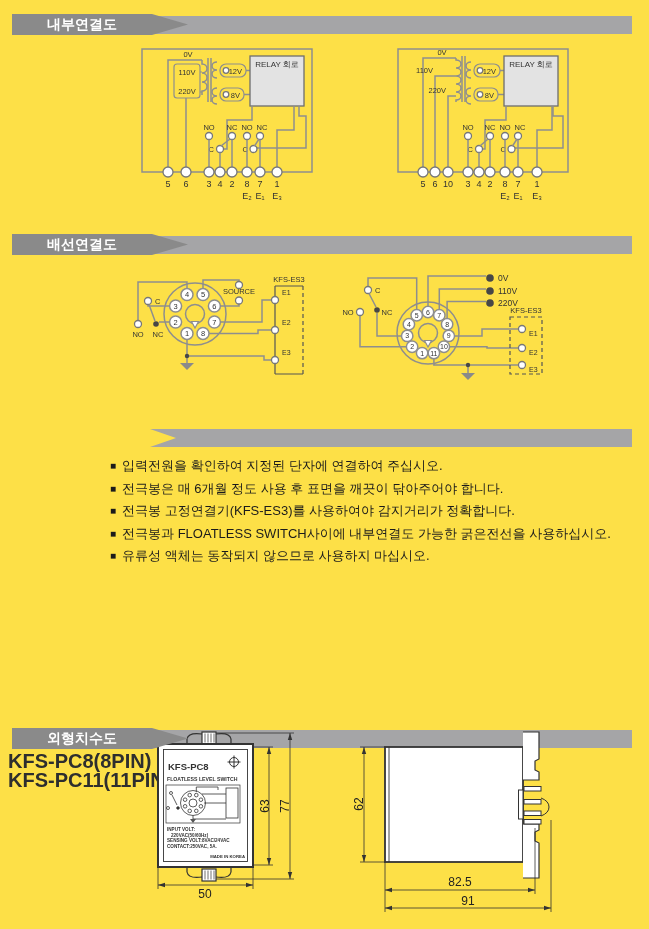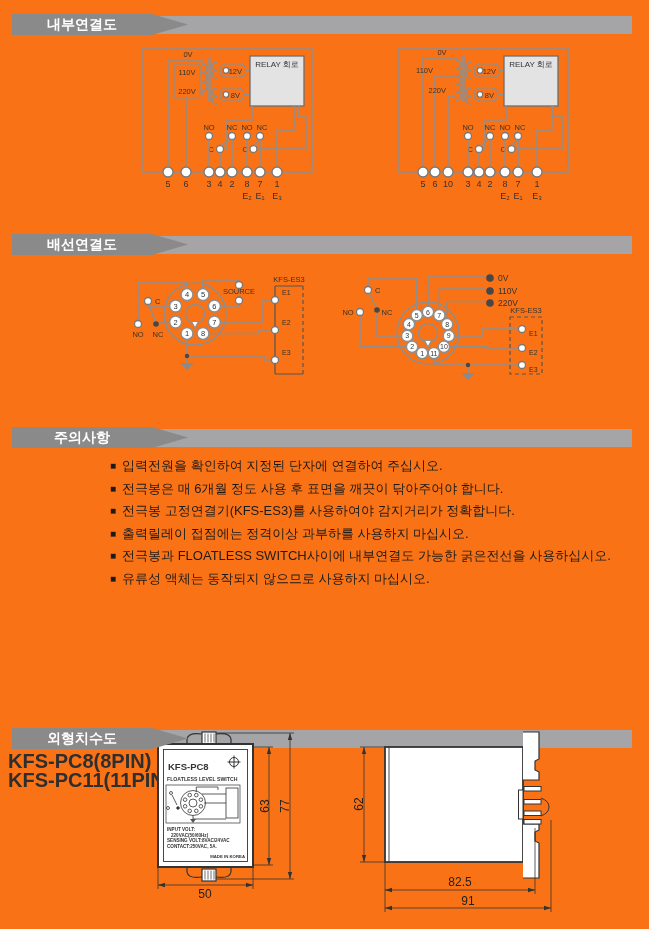--- a/index.html
+++ b/index.html
@@ -1,16 +1,16 @@
 <!DOCTYPE html>
 <html><head>
 <meta charset="utf-8">
 <style>
   html,body{margin:0;padding:0;background:#fff;}
-  #page{position:relative;width:649px;height:929px;background:#f97316;overflow:hidden;
+  #page{position:relative;width:649px;height:929px;background:#fde047;overflow:hidden;
         font-family:"Liberation Sans","DejaVu Sans",sans-serif;}
   
   .sec-head{position:absolute;left:0;width:100%;height:22px;}
   .sec-bar{position:absolute;left:150px;right:17px;top:2px;height:18px;background:#a5a5a7;
            clip-path:polygon(0 0,100% 0,100% 100%,0 100%,26px 50%);}
   .sec-label{position:absolute;left:12px;top:0;width:176px;height:21px;background:#8a8a8a;
              clip-path:polygon(0 0,140px 0,100% 50%,140px 100%,0 100%);
              color:#fff;font-weight:bold;font-size:14px;line-height:21px;text-align:center;
              padding-right:36px;box-sizing:border-box;z-index:2;}
   svg{position:absolute;overflow:visible;}
@@ -323,28 +323,26 @@
       <circle cx="190" cy="76" r="3.5" class="term" stroke="#555"></circle>
       <circle cx="190" cy="93" r="3.5" class="term" stroke="#555"></circle>
       <text font-size="7" x="197" y="64">E1</text>
       <text font-size="7" x="197" y="83">E2</text>
       <text font-size="7" x="197" y="100">E3</text>
     </g>
   </svg>
 
   <div class="sec-head" style="top:427px">
     <div class="sec-bar"></div>
-    <div class="sec-label">주의사항</div>
   </div>
 
   <ul class="caution-list">
     <li><span class="blt">■</span><span>입력전원을 확인하여 지정된 단자에 연결하여 주십시오.</span></li>
     <li><span class="blt">■</span><span>전극봉은 매 6개월 정도 사용 후 표면을 깨끗이 닦아주어야 합니다.</span></li>
     <li><span class="blt">■</span><span>전극봉 고정연결기(KFS-ES3)를 사용하여야 감지거리가 정확합니다.</span></li>
-    <li><span class="blt">■</span><span>출력릴레이 접점에는 정격이상 과부하를 사용하지 마십시오.</span></li>
     <li><span class="blt">■</span><span>전극봉과 FLOATLESS SWITCH사이에 내부연결도 가능한 굵은전선을 사용하십시오.</span></li>
     <li><span class="blt">■</span><span>유류성 액체는 동작되지 않으므로 사용하지 마십시오.</span></li>
   </ul>
 
   <div class="sec-head" style="top:728px">
     <div class="sec-bar"></div>
     <div class="sec-label">외형치수도</div>
   </div>
 
   <div class="models">

